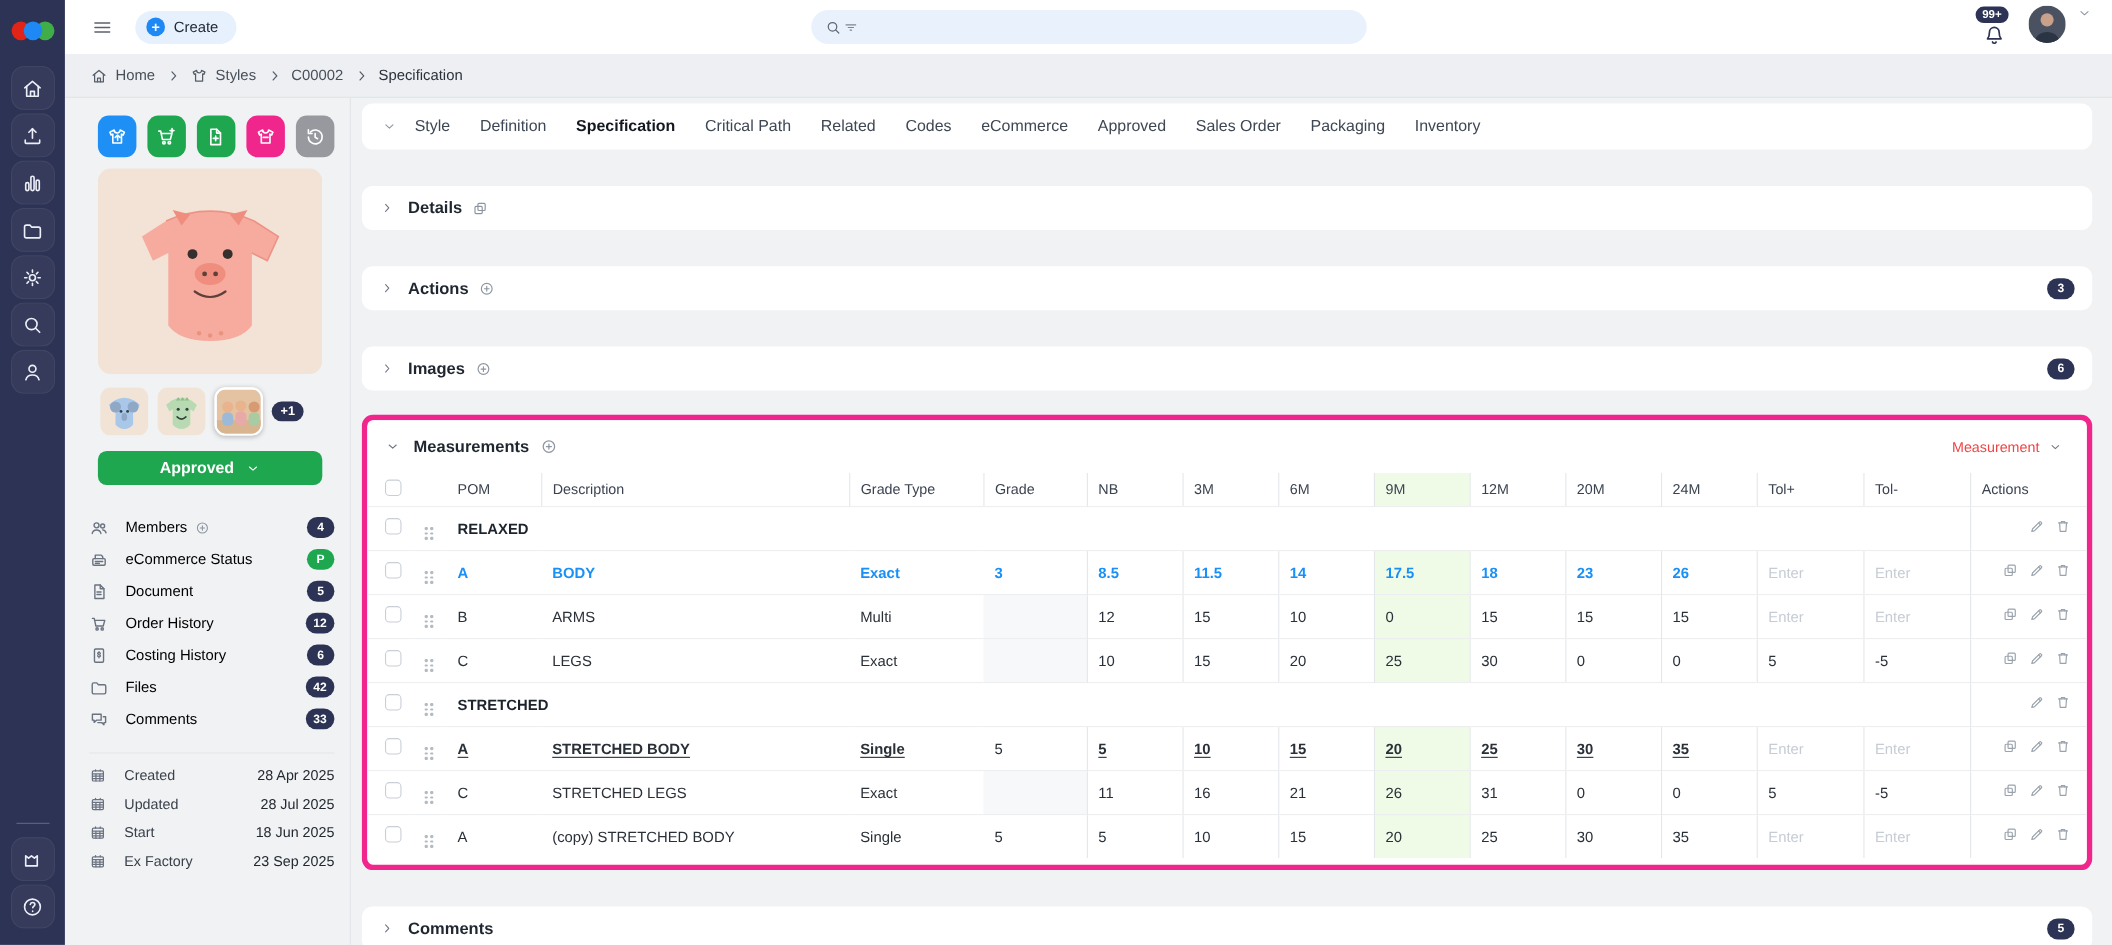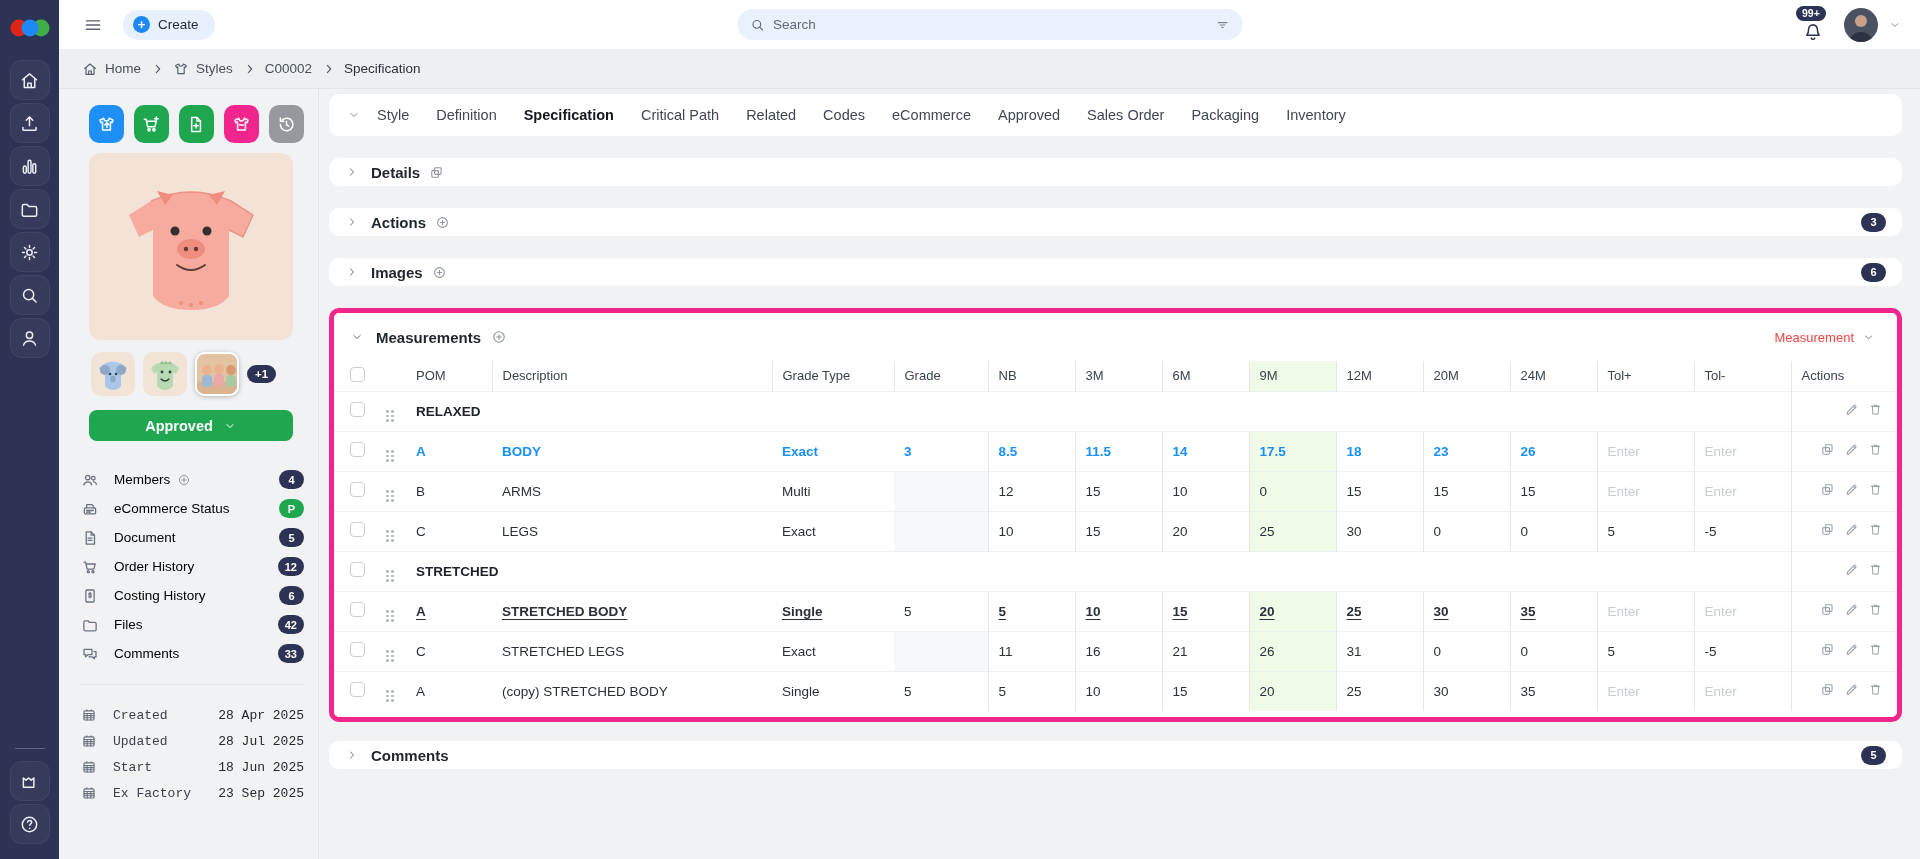--- a/index.html
+++ b/index.html
@@ -29,21 +29,21 @@
   .create-btn { margin-left:20px; height:30px; border-radius:16px; background:#e7f1fd;
     display:flex; align-items:center; gap:8px; padding:0 16px 0 10px; cursor:pointer; }
   .create-plus { width:17px; height:17px; border-radius:50%; background:#1e88f5; color:#fff;
     display:flex; align-items:center; justify-content:center; font-size:13px; font-weight:700; line-height:1; }
   .create-label { font-size:13.5px; color:#222a35; }
   .search-wrap { position:absolute; left:50%; transform:translateX(-50%); top:9px;
     width:505px; height:31px; background:#e9f2fc; border-radius:16px;
     display:flex; align-items:center; padding:0 12px; color:#5f6977; }
   .search-wrap .ic { width:16px; height:16px; color:#5f6977; }
   .search-text { margin-left:8px; font-size:13.5px; flex:1; }
-  .topbar-right { margin-left:auto; display:flex; align-items:center; gap:10px; }
+  .topbar-right { margin-left:auto; display:flex; gap:10px; }
   .bell-wrap { position:relative; width:42px; height:40px; color:#2d3354; cursor:pointer; }
   .bell-wrap .ic { position:absolute; left:10px; bottom:2px; width:22px; height:22px; }
   .notif-badge { position:absolute; top:1px; left:4px; background:#2d3354; color:#fff;
     border-radius:9px; font-size:10.5px; font-weight:700; padding:2px 6px; line-height:1.1; }
   .avatar { width:34px; height:34px; border-radius:50%; overflow:hidden; cursor:pointer; }
   .chev-gray { width:14px; height:14px; color:#8d95a0; }
 
   
   .crumbbar { position:absolute; left:59px; top:49px; right:0; height:40px; background:#edeff2;
     border-bottom:1px solid #e2e4e8; display:flex; align-items:center; padding-left:23px;
@@ -77,34 +77,34 @@
   .qlink { display:flex; align-items:center; height:29px; cursor:pointer; }
   .qlink .ic { width:18px; height:18px; color:#6a7280; margin-right:15px; }
   .qlink-label { font-size:13.5px; color:#000000; }
   .qlink .add { width:14px; height:14px; color:#8d95a0; margin-left:7px; }
   .pill { margin-left:auto; min-width:25px; height:19px; border-radius:10px; background:#2d3354;
     color:#fff; font-size:11px; font-weight:700; display:flex; align-items:center; justify-content:center;
     padding:0 7px; }
   .pill.green { background:#1fa750; }
 
   .dates { margin-top:16px; border-top:1px solid #e4e6ea; padding-top:12px; }
-  .drow { display:flex; align-items:flex-end; height:26px;font-family:Liberation Mono, monospace; }
+  .drow { display:flex; align-items:flex-start; height:26px; }
   .drow .ic { width:16px; height:16px; color:#6a7280; margin-right:16px; }
   .dlabel { font-size:13px; color:#3a414b; }
   .dvalue { margin-left:auto; font-size:13px; color:#232930; }
 
   
   .content { flex:1; padding:5px 18px 0 10px; }
   .card { background:#fff; border-radius:10px; }
   .tabs-card { height:42px; display:flex; align-items:center; padding:0 18px; margin-bottom:22px; }
   .tabs-card .lead-chev { width:14px; height:14px; color:#8d95a0; margin-right:16px; }
   .tab { font-size:14.5px; color:#3f4754; margin-right:27px; cursor:pointer; white-space:nowrap; }
   .tab.active { color:#14181f; font-weight:700; }
 
-  .sect { height:28px; display:flex; align-items:center; padding:0 16px; margin-bottom:22px; }
+  .sect { height:40px; display:flex; align-items:center; padding:0 16px; margin-bottom:22px;margin-top:33px; }
   .sect .chev { width:14px; height:14px; color:#6d7580; margin-right:12px; }
   .sect-title { font-size:15px; font-weight:700; color:#1f2630; }
   .sect .extra { width:15px; height:15px; color:#8d95a0; margin-left:9px; }
   .sect .pill { margin-left:auto; }
 
   
   .pink-wrap { border:5px solid #f0268c; border-radius:10px; margin-bottom:19px; background:#fff; }
   .meas-card { border-radius:6px; background:#fff; overflow:hidden; }
   .meas-head { height:48px; display:flex; align-items:center; padding:0 16px; }
   .meas-head .chev { width:14px; height:14px; color:#6d7580; margin-right:12px; }
@@ -238,21 +238,20 @@
     <span class="create-plus">+</span>
     <span class="create-label">Create</span>
   </div>
   <div class="search-wrap">
     <span class="ic">
       <svg viewBox="0 0 24 24">
           <circle cx="11" cy="11" r="5.8"></circle>
           <path d="m15.3 15.3 4.2 4.2"></path>
         </svg>
     </span>
-    <span class="search-text">Search</span>
     <span class="ic" style="width:16px;height:16px;color:#7d8591">
       <svg viewBox="0 0 24 24">
           <path d="M5.5 8.5h13M8.5 12h7M11 15.5h2"></path>
         </svg>
     </span>
   </div>
   <div class="topbar-right">
     <div class="bell-wrap">
       <span class="ic">
         <svg viewBox="0 0 24 24">

